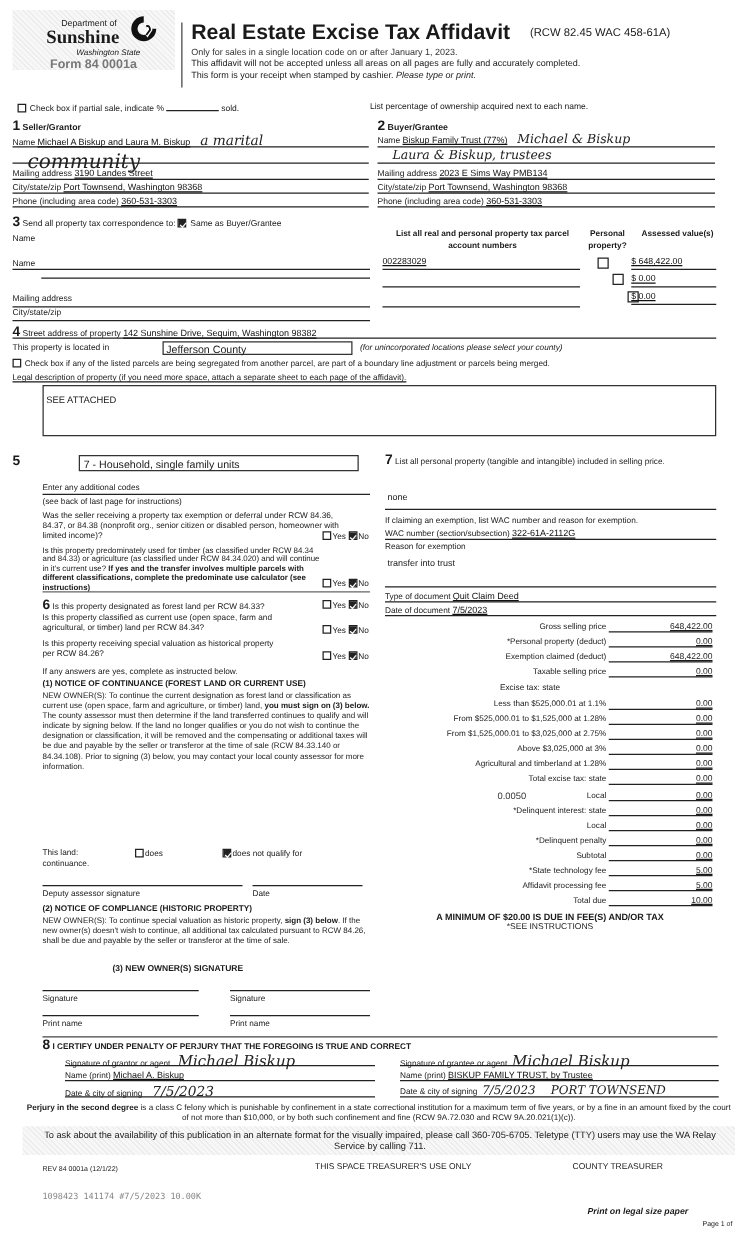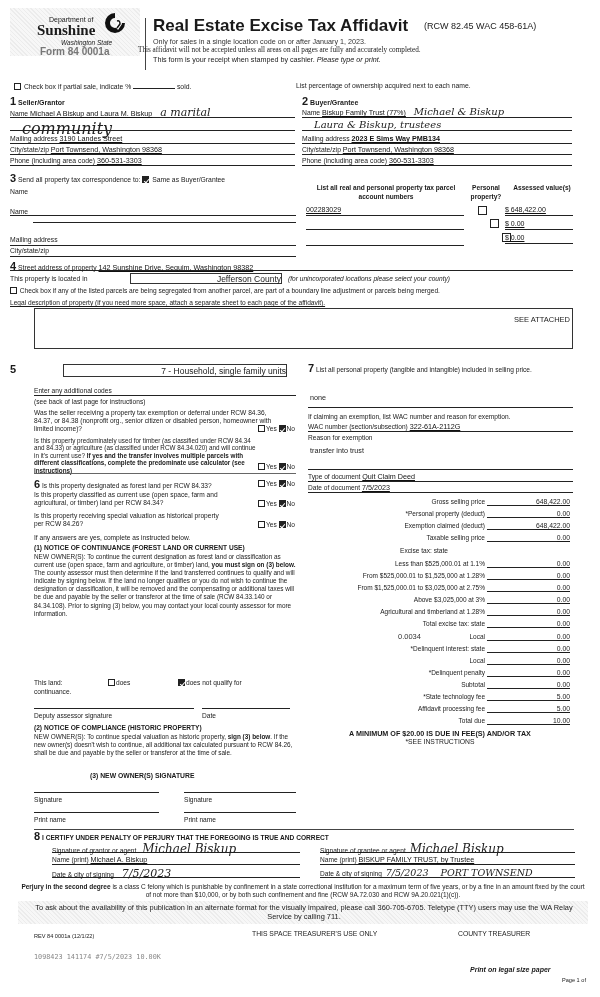--- a/index.html
+++ b/index.html
@@ -10,21 +10,21 @@
   .fill { font-family: "Liberation Sans", sans-serif; text-decoration: underline; color: #111; }
   .line { border-bottom: 0.8px solid #222; }
   .cb { display: inline-block; width: 7px; height: 7px; border: 0.8px solid #222; vertical-align: -1px; margin-right: 1px; background: #fff; position: relative; }
   .cb.on::after { content: ""; position: absolute; left: 0; top: 0; right: 0; bottom: 0; background: #222; }
   .cb.on::before { content: ""; position: absolute; left: 1.5px; top: 0.5px; width: 2px; height: 4px; border-right: 1px solid #fff; border-bottom: 1px solid #fff; transform: rotate(40deg); z-index: 2; }
   .num { font-weight: bold; font-size: 11px; }
   .bold { font-weight: bold; }
   .tax-row { position: absolute; left: 300px; width: 270px; height: 10.5px; font-size: 6.5px; }
   .tax-row .lbl { position: absolute; right: 85px; top: 0; text-align: right; white-space: nowrap; }
   .tax-row .val { position: absolute; right: 0; width: 83px; top: 0; border-bottom: 0.8px solid #222; text-align: right; font-size: 6.8px; text-decoration: underline; }
-  .boxed { border: 0.9px solid #333; text-align: right; }
+  .boxed { border: 0.9px solid #333; }
   .speckle { background: repeating-linear-gradient(45deg, #ececec 0 1px, #f7f7f7 1px 3px); }
 </style>
 </head>
 <body>
 
 
 
 
 <div class="abs speckle" style="left:10px;top:8px;width:130px;height:48px;"></div>
 <div class="abs" style="left:49px;top:16px;font-size:7px;">Department of</div>
@@ -35,21 +35,21 @@
       <path d="M12 8 Q17 6 18 12 L14 18 L11 14 L14 12 Z" fill="#fff"></path>
       <path d="M13 9 Q16 8 16 12 L13 16" stroke="#111" stroke-width="1.5" fill="none"></path>
     </svg>
 </div>
 <div class="abs" style="left:61px;top:39px;font-size:6.5px;font-style:italic;">Washington State</div>
 <div class="abs bold" style="left:40px;top:46px;font-size:10px;color:#777;">Form 84 0001a</div>
 <div class="abs" style="left:145px;top:18px;width:1px;height:52px;background:#444;"></div>
 <div class="abs bold" style="left:153px;top:16px;font-size:17px;">Real Estate Excise Tax Affidavit</div>
 <div class="abs" style="left:424px;top:21px;font-size:9px;">(RCW 82.45 WAC 458-61A)</div>
 <div class="abs" style="left:153px;top:37px;font-size:7.2px;color:#333;">Only for sales in a single location code on or after January 1, 2023.</div>
-<div class="abs" style="left:138px;top:46px;font-size:7.2px;font-family:Liberation Serif, serif;">This affidavit will not be accepted unless all areas on all pages are fully and accurately completed.</div>
+<div class="abs" style="left:153px;top:46px;font-size:7.2px;">This affidavit will not be accepted unless all areas on all pages are fully and accurately completed.</div>
 <div class="abs" style="left:153px;top:55px;font-size:7.2px;">
   <span>This form is your receipt when stamped by cashier.</span>
   <i>Please type or print.</i>
 </div>
 
 
 <div class="abs" style="left:14px;top:82px;font-size:6.8px;white-space:nowrap;">
   <span class="cb"></span>
   <span>Check box if partial sale, indicate %</span>
   <span class="line" style="display:inline-block;width:42px;height:7px;"></span>
@@ -91,21 +91,21 @@
 <div class="abs line" style="left:302px;top:106px;width:270px;height:12px;font-size:6.8px;">
   <span>Name</span>
   <span class="fill" style="font-size:7.2px;">Biskup Family Trust (77%)</span>
   <span class="hw" style="font-size:10px;margin-left:6px;">Michael &amp; Biskup</span>
 </div>
 <div class="abs line" style="left:302px;top:119px;width:270px;height:12px;">
   <span class="hw" style="font-size:10px;margin-left:12px;">Laura &amp; Biskup, trustees</span>
 </div>
 <div class="abs line" style="left:302px;top:134px;width:270px;height:10px;font-size:6.8px;">
   <span>Mailing address</span>
-  <span class="fill" style="font-size:7.2px;font-weight:bold;">2023 E Sims Way PMB134</span>
+  <span class="fill" style="font-size:7.2px;">2023 E Sims Way PMB134</span>
 </div>
 <div class="abs line" style="left:302px;top:145px;width:270px;height:10px;font-size:6.8px;">
   <span>City/state/zip</span>
   <span class="fill" style="font-size:7.2px;">Port Townsend, Washington 98368</span>
 </div>
 <div class="abs line" style="left:302px;top:156px;width:270px;height:10px;font-size:6.8px;">
   <span>Phone (including area code)</span>
   <span class="fill" style="font-size:7.2px;">360-531-3303</span>
 </div>
 
@@ -299,21 +299,21 @@
     <span class="val">0.00</span>
   </div>
 <div class="tax-row" style="top:608px;">
     <span class="lbl">Agricultural and timberland at 1.28%</span>
     <span class="val">0.00</span>
   </div>
 <div class="tax-row" style="top:620px;">
     <span class="lbl">Total excise tax: state</span>
     <span class="val">0.00</span>
   </div>
-<div class="abs" style="left:398px;top:632px;font-size:7.5px;color:#333;">0.0034</div>
+<div class="abs" style="left:398px;top:632px;font-size:7.5px;color:#333;">0.0050</div>
 <div class="tax-row" style="top:633px;">
     <span class="lbl">Local</span>
     <span class="val">0.00</span>
   </div>
 <div class="tax-row" style="top:645px;">
     <span class="lbl">*Delinquent interest: state</span>
     <span class="val">0.00</span>
   </div>
 <div class="tax-row" style="top:657px;">
     <span class="lbl">Local</span>

